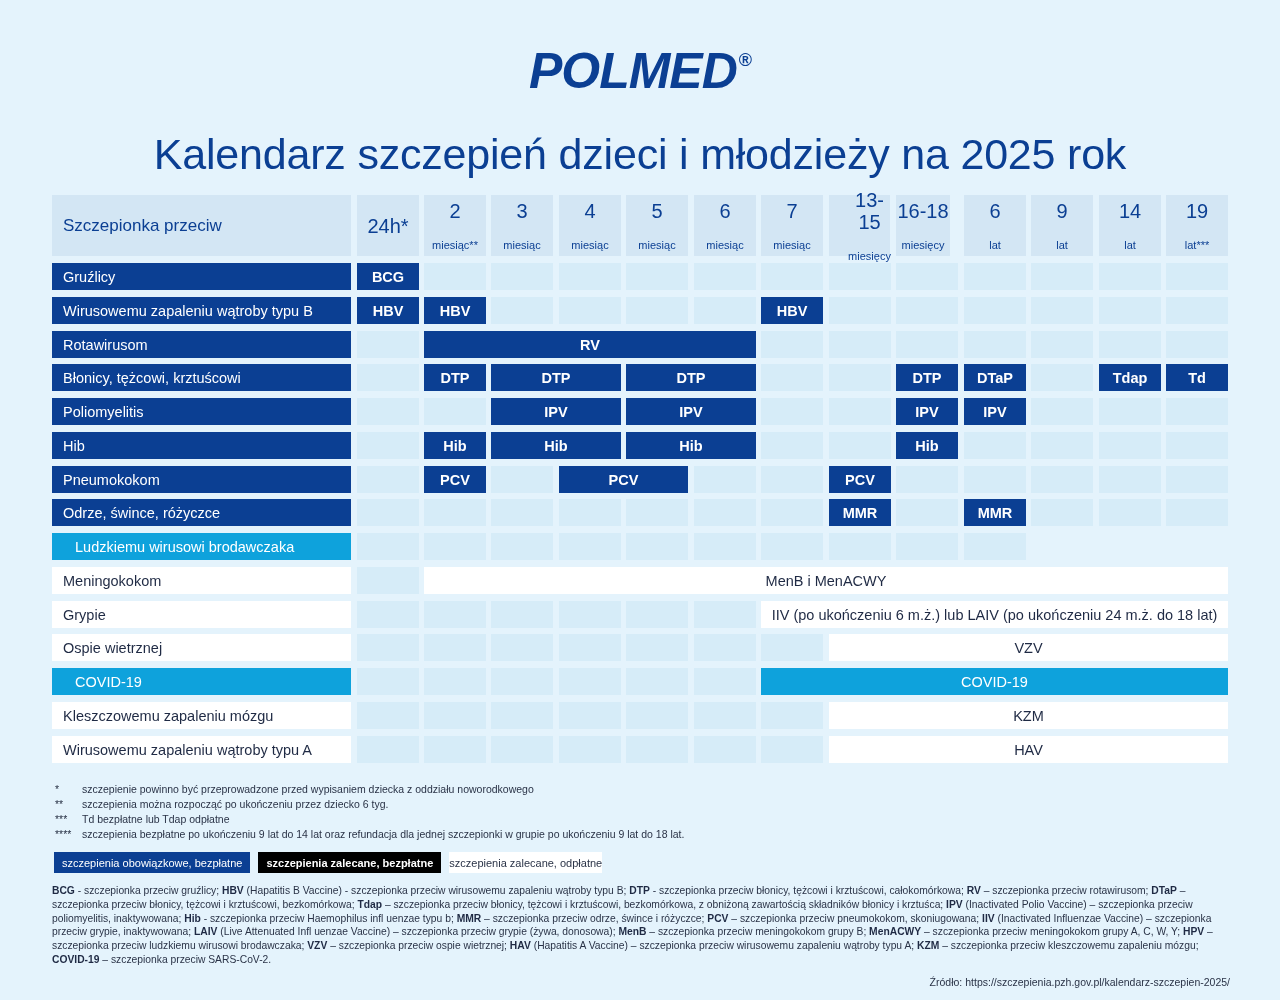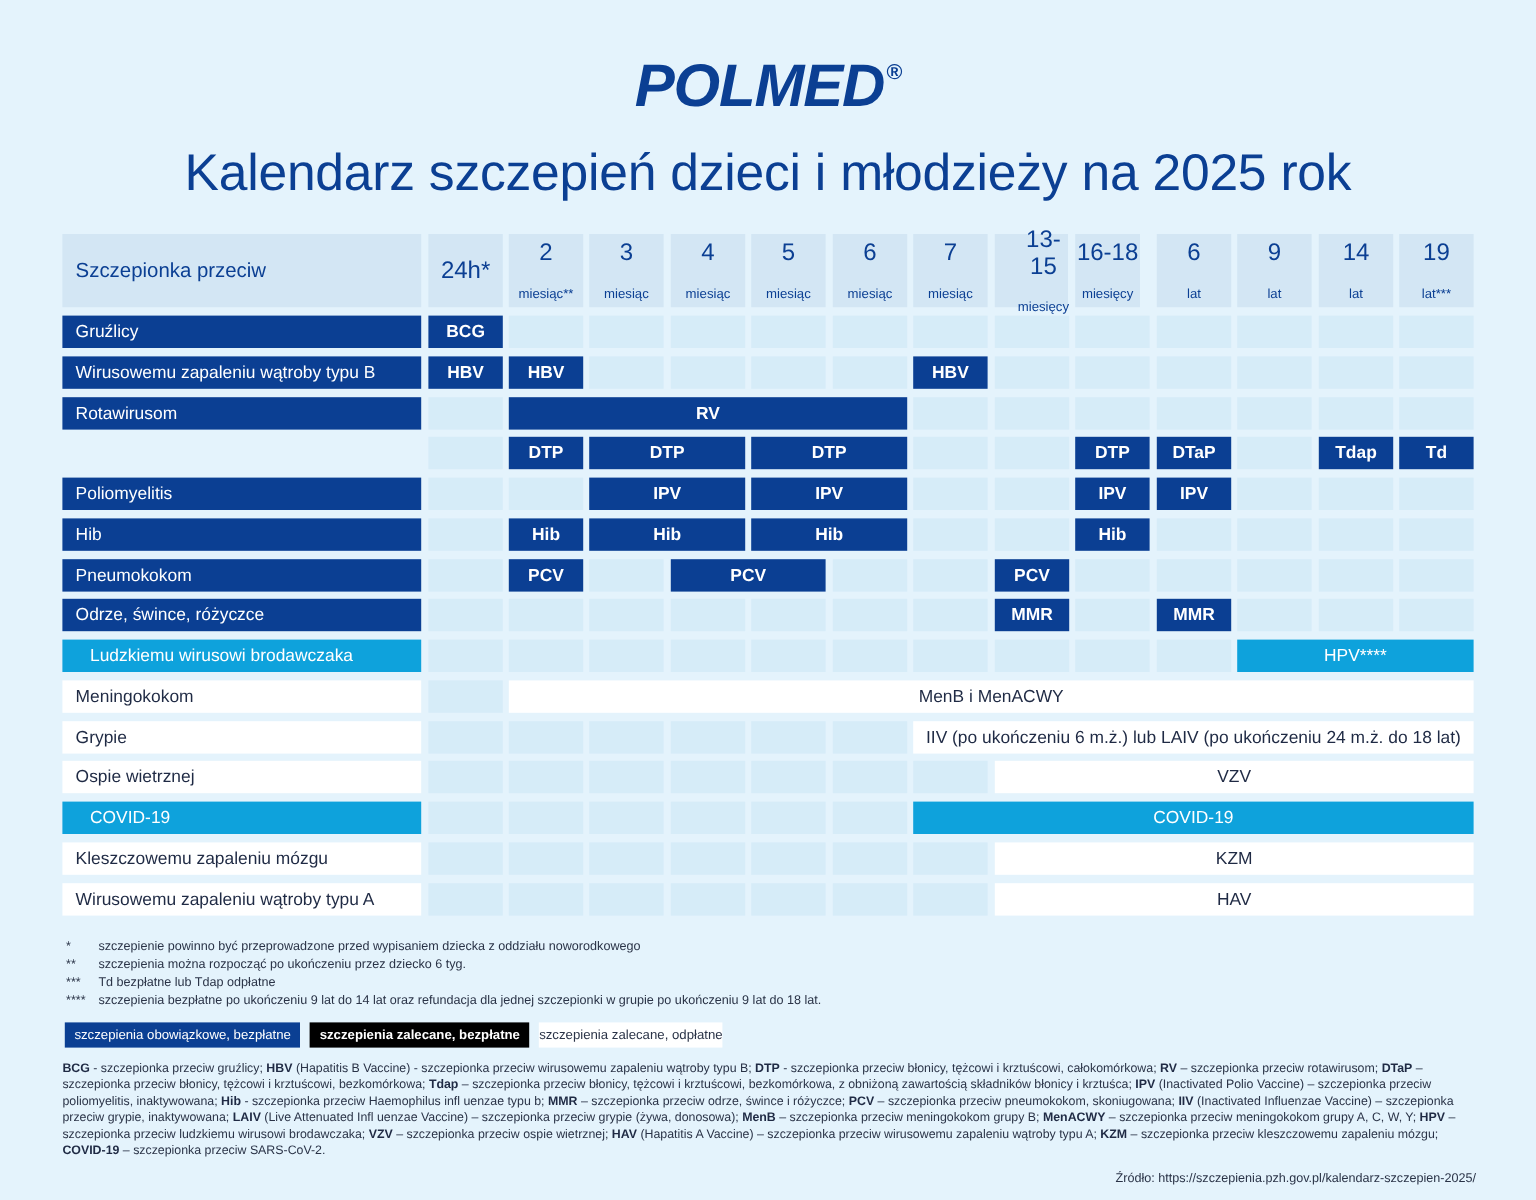--- a/index.html
+++ b/index.html
@@ -11,21 +11,21 @@
     position: relative;
     overflow: hidden;
   }
   .logo {
     position: absolute; top: 42px; left: 0; width: 1280px; text-align: center;
     font-size: 50px; font-weight: 700; font-style: italic; color: #0b3f93;
     letter-spacing: -1px;
   }
   .logo sup { font-size: 18px; font-style: normal; vertical-align: top; position: relative; top: 8px; margin-left: 2px; }
   .title {
-    position: absolute; top: 120px; left: 0; width: 1280px; text-align: center;
+    position: absolute; top: 130px; left: 0; width: 1280px; text-align: center;
     font-size: 43px; font-weight: 400; color: #0b3f93; letter-spacing: -0.2px;
   }
   .grid { position: absolute; left: 0; top: 0; width: 1280px; height: 1000px; }
   .hdr-label {
     position: absolute; left: 52px; top: 195px; width: 299px; height: 61px;
     background: #d3e6f4; display: flex; align-items: center; padding-left: 11px;
     font-size: 17px; color: #0b3f93;
   }
   .hdr-col {
     position: absolute; top: 195px; height: 61px; background: #d3e6f4;
@@ -155,20 +155,21 @@
     <div class="row-label mandatory" style="top: 331px;">Rotawirusom</div>
     <div class="bg-cell" style="left: 357px; top: 331px; width: 62px;"></div>
     <div class="bg-cell" style="left: 761px; top: 331px; width: 62px;"></div>
     <div class="bg-cell" style="left: 829px; top: 331px; width: 62px;"></div>
     <div class="bg-cell" style="left: 896px; top: 331px; width: 62px;"></div>
     <div class="bg-cell" style="left: 964px; top: 331px; width: 62px;"></div>
     <div class="bg-cell" style="left: 1031px; top: 331px; width: 62px;"></div>
     <div class="bg-cell" style="left: 1099px; top: 331px; width: 62px;"></div>
     <div class="bg-cell" style="left: 1166px; top: 331px; width: 62px;"></div>
     <div class="vac mandatory" style="left: 424px; top: 331px; width: 332px;">RV</div>
+    <div class="row-label mandatory" style="top: 364px;">Błonicy, tężcowi, krztuścowi</div>
     <div class="bg-cell" style="left: 357px; top: 364px; width: 62px;"></div>
     <div class="bg-cell" style="left: 761px; top: 364px; width: 62px;"></div>
     <div class="bg-cell" style="left: 829px; top: 364px; width: 62px;"></div>
     <div class="bg-cell" style="left: 1031px; top: 364px; width: 62px;"></div>
     <div class="vac mandatory" style="left: 424px; top: 364px; width: 62px;">DTP</div>
     <div class="vac mandatory" style="left: 491px; top: 364px; width: 130px;">DTP</div>
     <div class="vac mandatory" style="left: 626px; top: 364px; width: 130px;">DTP</div>
     <div class="vac mandatory" style="left: 896px; top: 364px; width: 62px;">DTP</div>
     <div class="vac mandatory" style="left: 964px; top: 364px; width: 62px;">DTaP</div>
     <div class="vac mandatory" style="left: 1099px; top: 364px; width: 62px;">Tdap</div>
@@ -228,21 +229,20 @@
     <div class="bg-cell" style="left: 357px; top: 533px; width: 62px;"></div>
     <div class="bg-cell" style="left: 424px; top: 533px; width: 62px;"></div>
     <div class="bg-cell" style="left: 491px; top: 533px; width: 62px;"></div>
     <div class="bg-cell" style="left: 559px; top: 533px; width: 62px;"></div>
     <div class="bg-cell" style="left: 626px; top: 533px; width: 62px;"></div>
     <div class="bg-cell" style="left: 694px; top: 533px; width: 62px;"></div>
     <div class="bg-cell" style="left: 761px; top: 533px; width: 62px;"></div>
     <div class="bg-cell" style="left: 829px; top: 533px; width: 62px;"></div>
     <div class="bg-cell" style="left: 896px; top: 533px; width: 62px;"></div>
     <div class="bg-cell" style="left: 964px; top: 533px; width: 62px;"></div>
-    <div class="vac recfree" style="left: 1031px; top: 533px; width: 197px;">HPV****</div>
     <div class="row-label paid" style="top: 567px;">Meningokokom</div>
     <div class="bg-cell" style="left: 357px; top: 567px; width: 62px;"></div>
     <div class="vac paid" style="left: 424px; top: 567px; width: 804px;">MenB i MenACWY</div>
     <div class="row-label paid" style="top: 601px;">Grypie</div>
     <div class="bg-cell" style="left: 357px; top: 601px; width: 62px;"></div>
     <div class="bg-cell" style="left: 424px; top: 601px; width: 62px;"></div>
     <div class="bg-cell" style="left: 491px; top: 601px; width: 62px;"></div>
     <div class="bg-cell" style="left: 559px; top: 601px; width: 62px;"></div>
     <div class="bg-cell" style="left: 626px; top: 601px; width: 62px;"></div>
     <div class="bg-cell" style="left: 694px; top: 601px; width: 62px;"></div>

